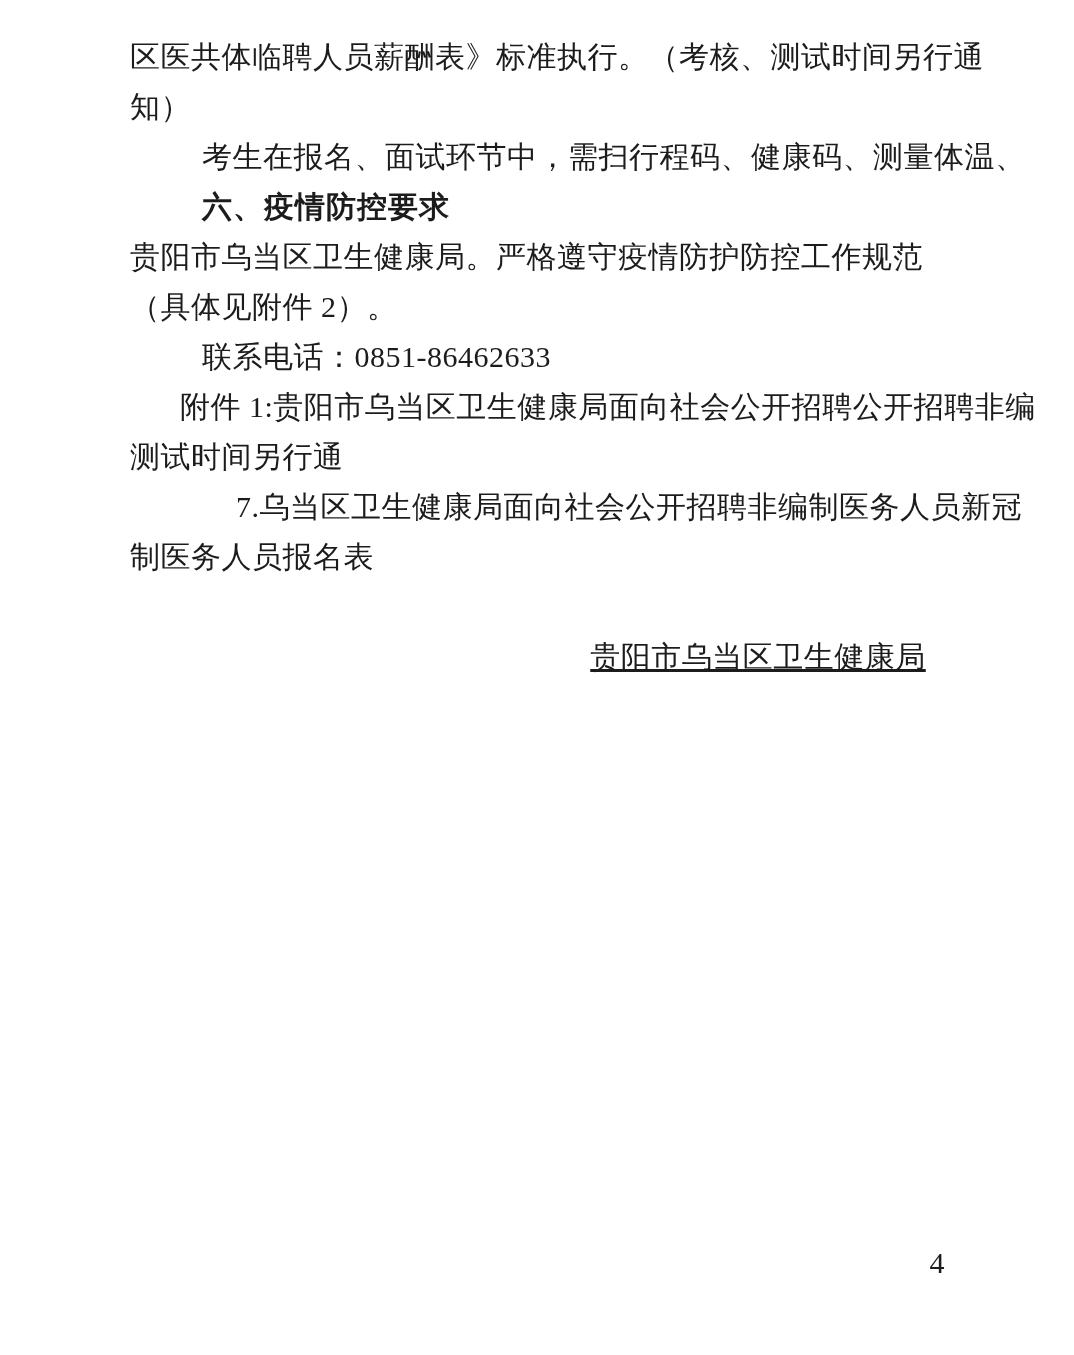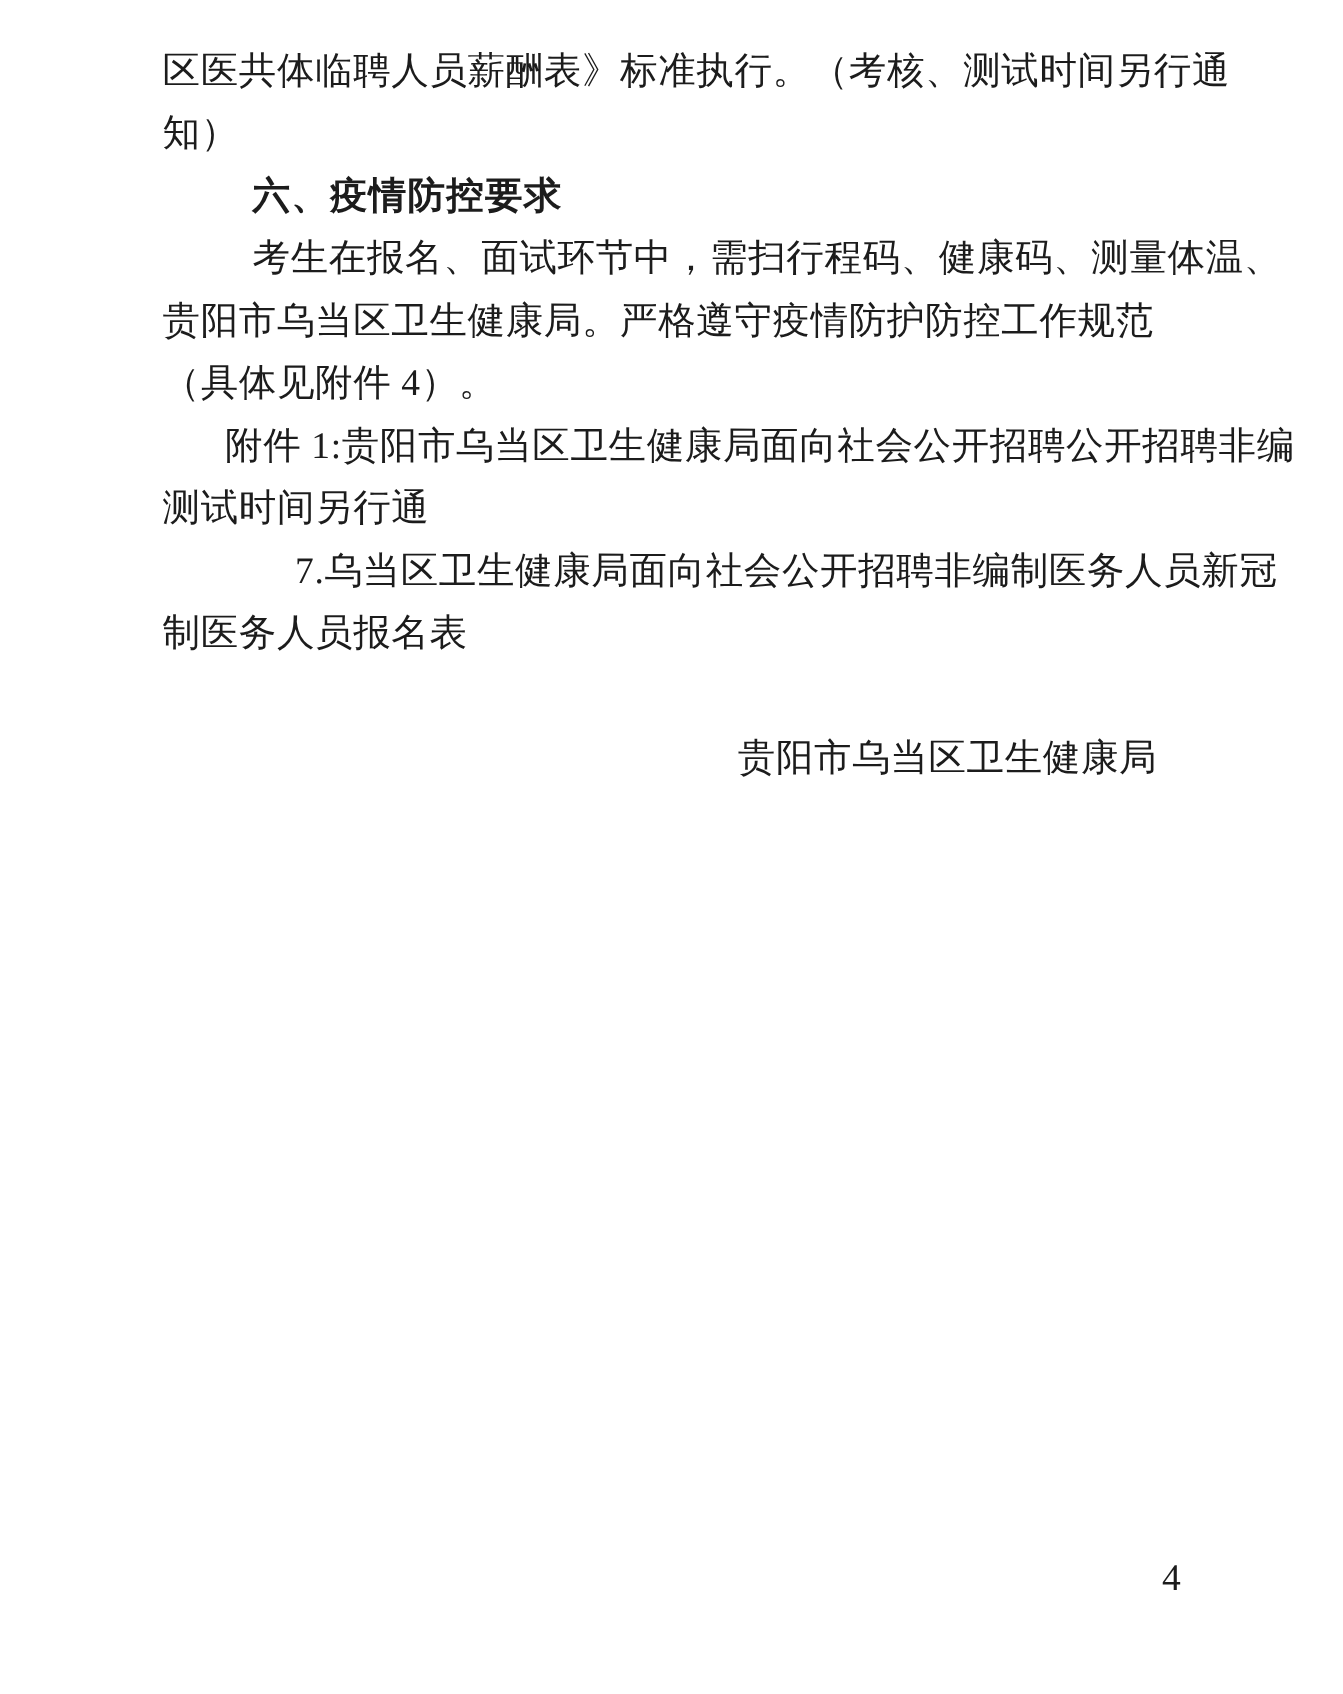--- a/index.html
+++ b/index.html
@@ -38,21 +38,21 @@
   }
   .ind-2    { margin-left: 72px; }   
   .ind-att  { margin-left: 50px; }   
   .ind-att2 { margin-left: 106px; }  
   .spacer   { height: 50px; }
   .sig-block {
     margin-left: 458px;
     width: 340px;
     text-align: center;
   }
-  .sig-block .line { white-space: nowrap; }
+  .sig-block .line { white-space: nowrap; text-decoration: underline; }
   .sig-date { margin-top: 5px; }
   .page-number {
     position: absolute;
     left: 912px;
     top: 1244px;
     width: 50px;
     text-align: center;
     font-size: 30px;
     line-height: 38px;
     font-family: "Liberation Serif", "DejaVu Serif", serif;
@@ -62,29 +62,30 @@
 </head>
 <body>
 
 <div class="page">
   <div class="content">
 
     <p class="line">区医共体临聘人员薪酬表》标准执行。（考核、测试时间另行通</p>
 
     <p class="line">知）</p>
 
+    <p class="line ind-2">考生在报名、面试环节中，需扫行程码、健康码、测量体温、</p>
+
     <p class="line heading ind-2">六、疫情防控要求</p>
-
-    <p class="line ind-2">考生在报名、面试环节中，需扫行程码、健康码、测量体温、</p>
 
     <p class="line">贵阳市乌当区卫生健康局。严格遵守疫情防护防控工作规范</p>
 
-    <p class="line">（具体见附件 4）。</p>
+    <p class="line">（具体见附件 2）。</p>
 
 
+    <p class="line ind-2">联系电话：0851-86462633</p>
 
     <p class="line ind-att">附件 1:贵阳市乌当区卫生健康局面向社会公开招聘公开招聘非编</p>
 
     <p class="line">测试时间另行通</p>
 
     <p class="line ind-att2">7.乌当区卫生健康局面向社会公开招聘非编制医务人员新冠</p>
 
     <p class="line">制医务人员报名表</p>
 
     <div class="spacer"></div>

